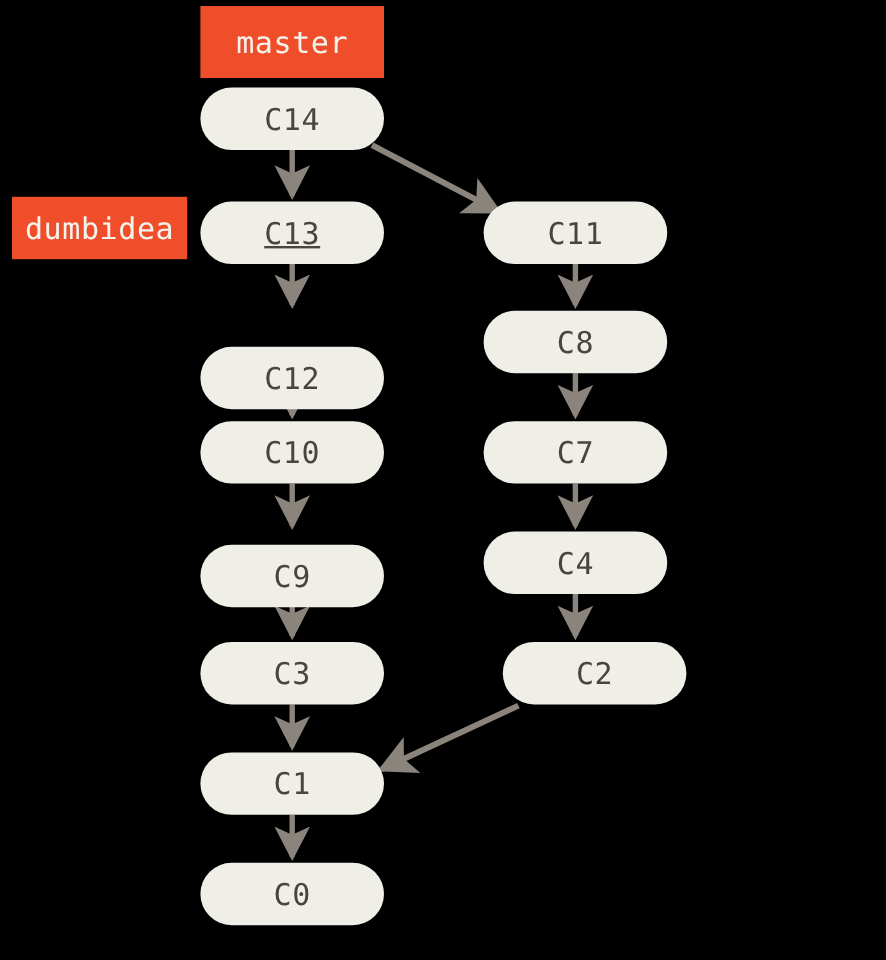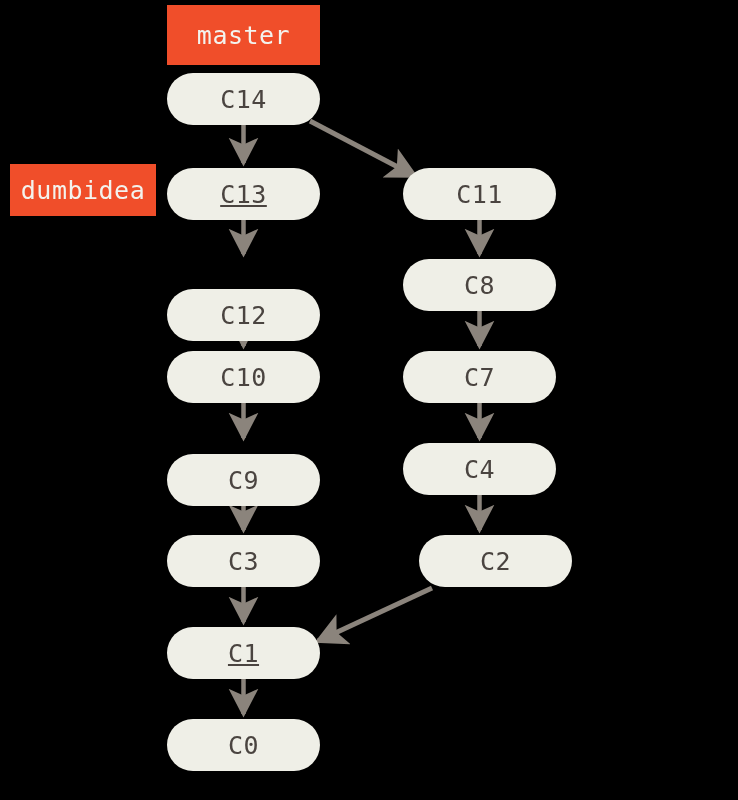--- a/index.html
+++ b/index.html
@@ -108,21 +108,21 @@
   </div>
   <div class="commit-node" style="left:167px; top:351px; width:153px; height:52px;">
     <span>C10</span>
   </div>
   <div class="commit-node" style="left:167px; top:443px; width:153px; height:52px;margin-top:11px;">
     <span>C9</span>
   </div>
   <div class="commit-node" style="left:167px; top:535px; width:153px; height:52px;">
     <span>C3</span>
   </div>
-  <div class="commit-node" style="left:167px; top:627px; width:153px; height:52px;text-decoration:underline;">
+  <div class="commit-node" style="left:167px; top:627px; width:153px; height:52px;">
     <span>C1</span>
   </div>
   <div class="commit-node" style="left:167px; top:719px; width:153px; height:52px;">
     <span>C0</span>
   </div>
 
   <div class="commit-node" style="left:403px; top:168px; width:153px; height:52px;">
     <span>C11</span>
   </div>
   <div class="commit-node" style="left:403px; top:259px; width:153px; height:52px;">

